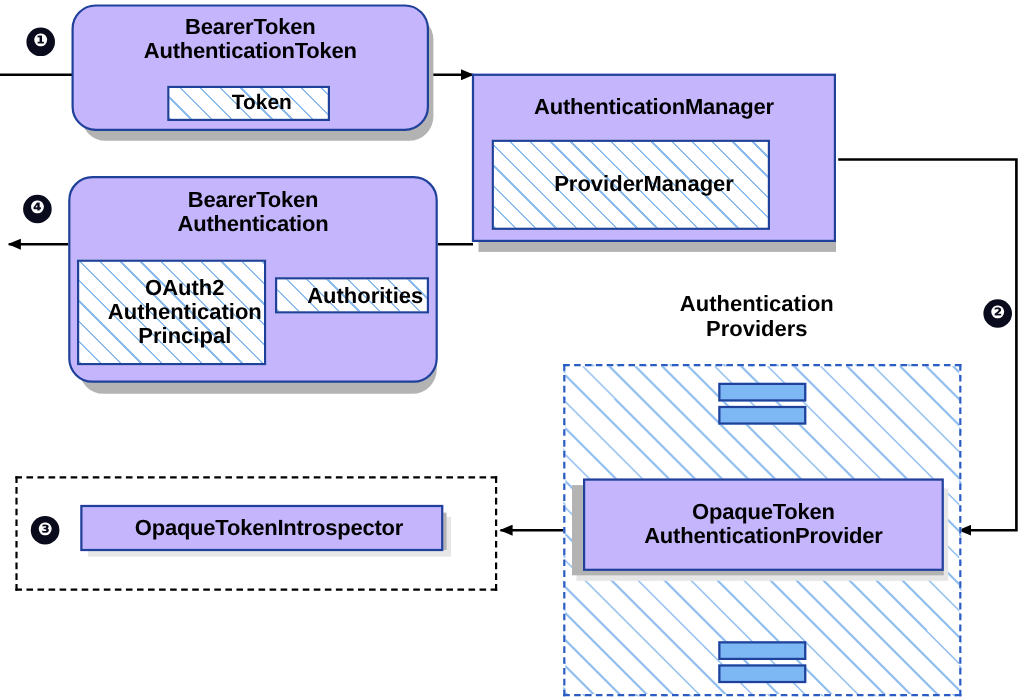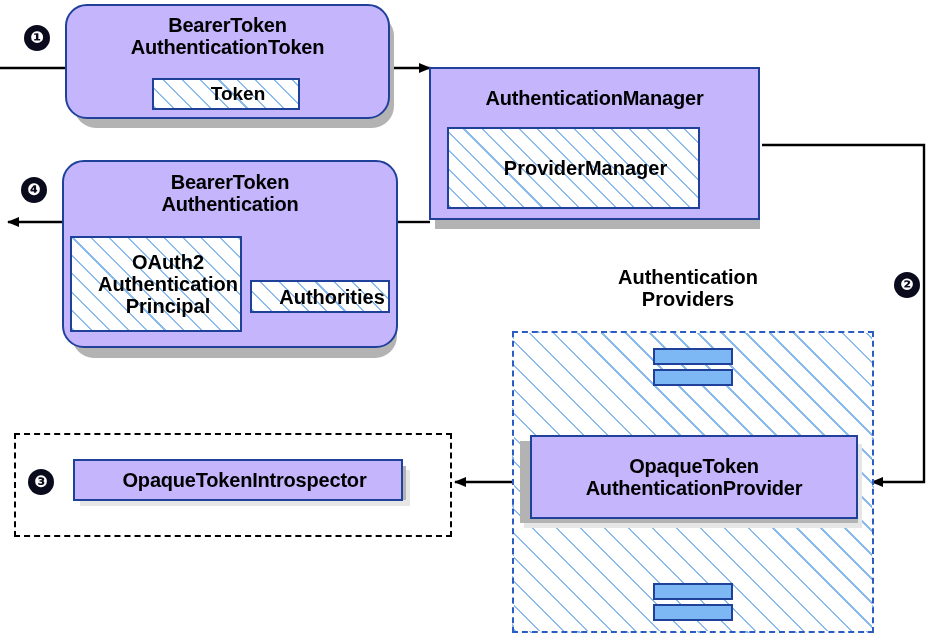--- a/index.html
+++ b/index.html
@@ -109,21 +109,21 @@
     <div class="node-title" style="font-size:20px;">
       <span>BearerToken</span><br>
       <span>Authentication</span>
     </div>
   </div>
   <div class="panel" style="left:70px;top:236px;width:172px;height:96px;font-size:20px;flex-direction:column;">
     <span>OAuth2</span>
     <span>Authentication</span>
     <span>Principal</span>
   </div>
-  <div class="panel" style="left:250px;top:280px;width:140px;height:33px;font-size:20px;">Authorities</div>
+  <div class="panel" style="left:250px;top:252px;width:140px;height:33px;font-size:20px;">Authorities</div>
 
   <div class="grp-label" style="left:568px;top:266px;width:240px;font-size:20px;">
     <span>Authentication</span><br>
     <span>Providers</span>
   </div>
 
   <div class="dash-blue" style="left:512px;top:331px;width:362px;height:302px;"></div>
 
   <div class="bar" style="left:653px;top:348px;width:80px;height:17px;"></div>
   <div class="bar" style="left:653px;top:369px;width:80px;height:17px;"></div>

